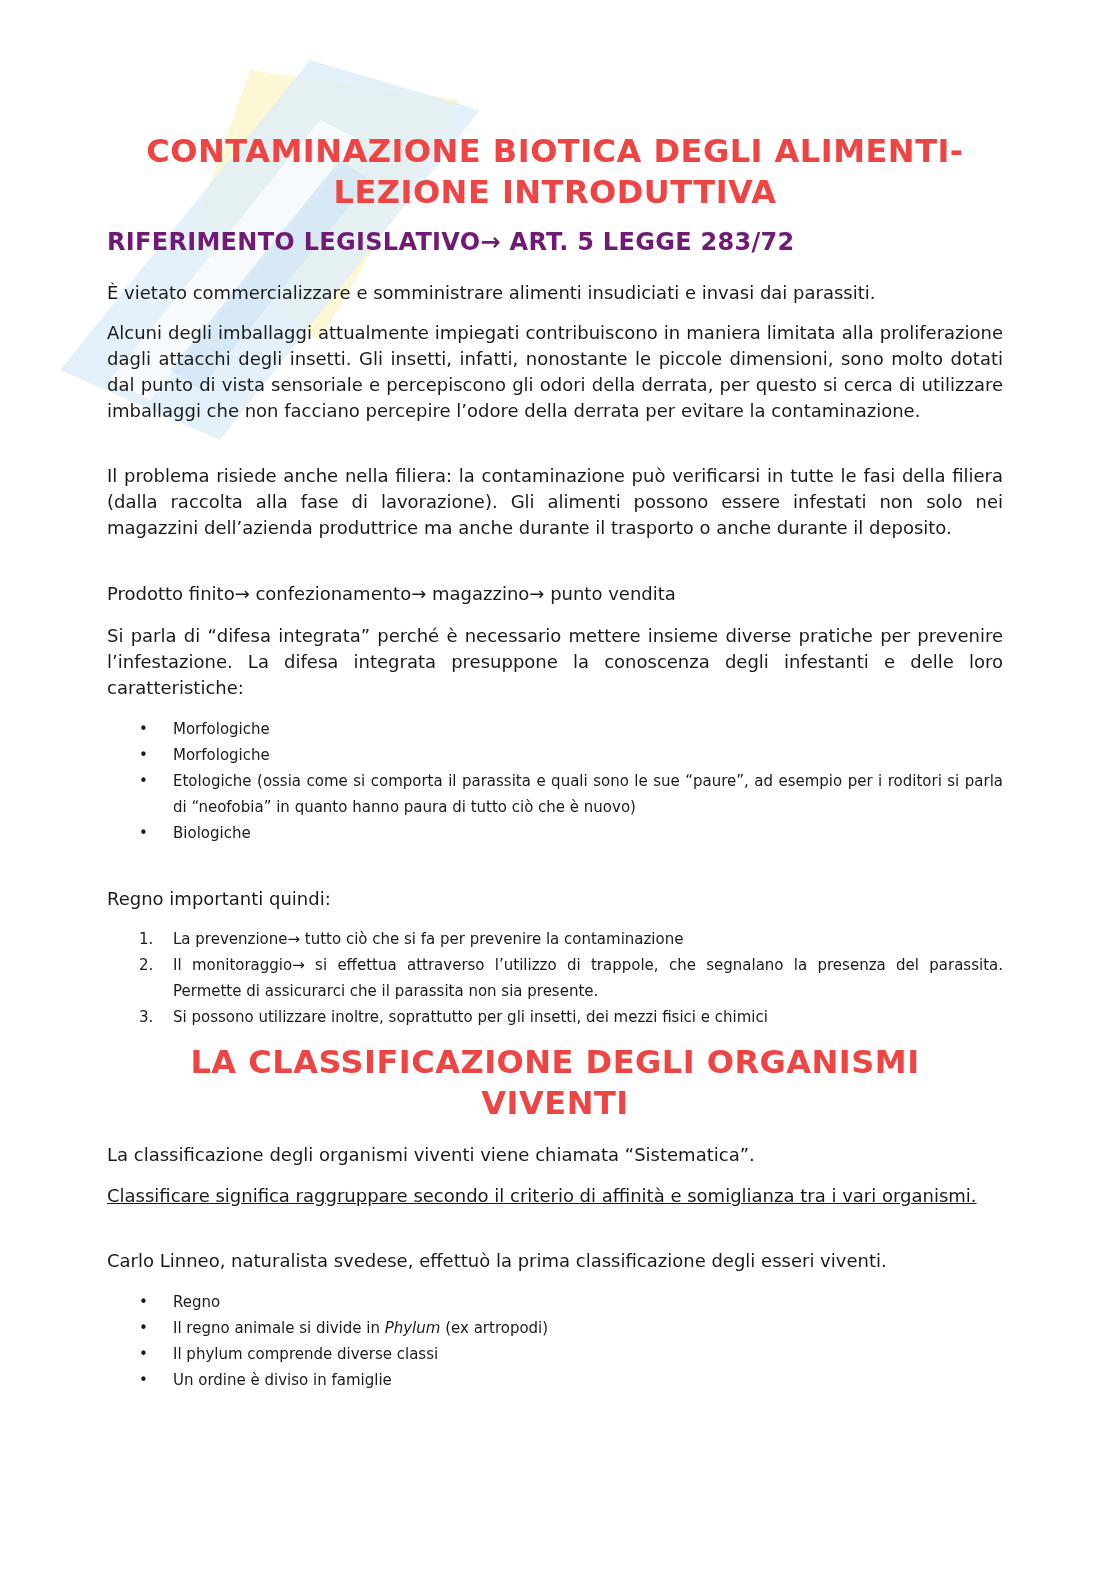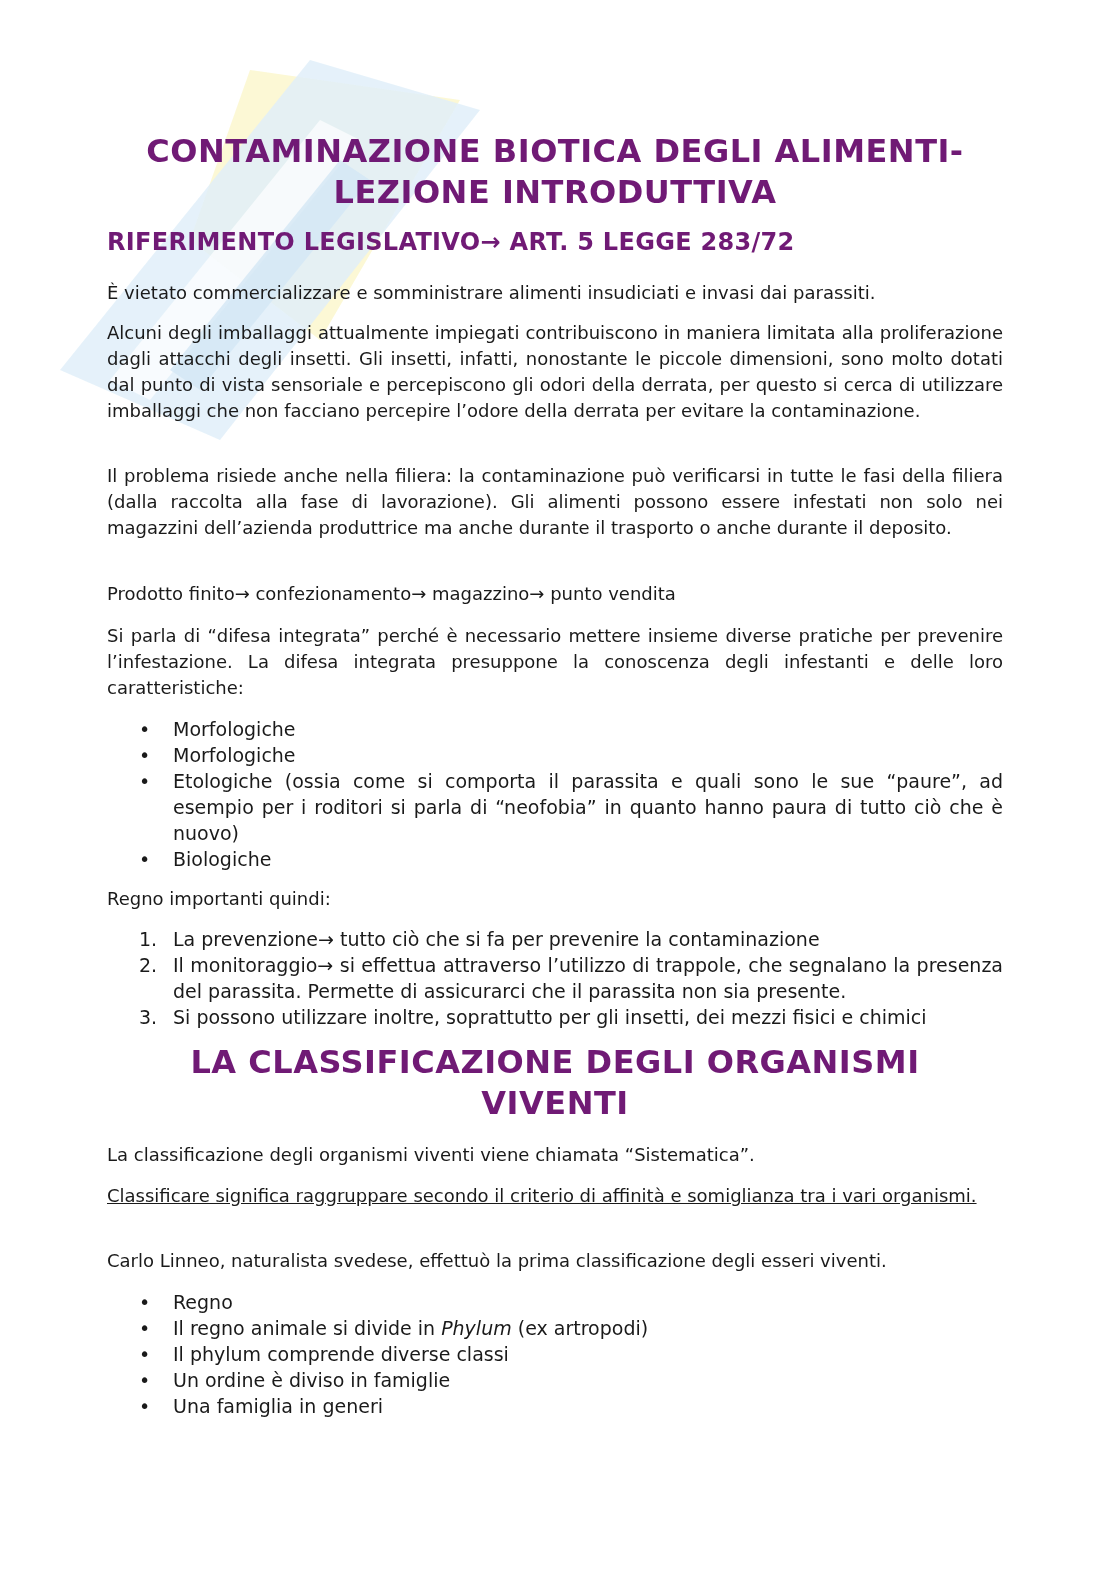--- a/index.html
+++ b/index.html
@@ -1,31 +1,31 @@
 <!DOCTYPE html>
 <html><head>
   <meta charset="utf-8">
   <style>
     html, body { margin: 0; padding: 0; background: #ffffff; }
     body { width: 1116px; height: 1579px; position: relative; overflow: hidden;
            font-family: "DejaVu Sans", sans-serif; color: #1a1a1a; }
     .watermark { position: absolute; left: 20px; top: 40px; width: 480px; height: 420px;
                  pointer-events: none; z-index: 0; }
     .page { position: absolute; left: 107px; top: 0; width: 896px; z-index: 1; }
-    .h1 { color: #701a75; font-weight: bold; font-size: 32px; line-height: 41px;
+    .h1 { color: #ef4444; font-weight: bold; font-size: 32px; line-height: 41px;
           text-align: center; letter-spacing: 0.5px; margin: 0; }
     .h1.title { position: absolute; top: 131px; left: 0; width: 896px; }
     .h1.sec2 { position: absolute; top: 1042px; left: 0; width: 896px; }
     .h2 { position: absolute; top: 228px; left: 0; color: #701a75; font-weight: bold;
           font-size: 24px; letter-spacing: 0.3px; margin: 0; }
     .p { position: absolute; left: 0; width: 896px; font-size: 18px; line-height: 26px;
          margin: 0; text-align: justify; text-align-last: left; }
     .p.nojust { text-align: left; }
     .ul, .ol { position: absolute; left: 0; width: 896px; margin: 0; padding: 0; list-style: none;
-               font-size: 19px; line-height: 26px; }
+               font-size: 15px; line-height: 26px; }
     .li { position: relative; padding-left: 66px; text-align: justify; text-align-last: left; }
     .ul .li::before { content: "•"; position: absolute; left: 32px; top: 0; }
     .ol .li .num { position: absolute; left: 32px; top: 0; }
     .u { text-decoration: underline; }
     em { font-style: italic; }
   </style>
 </head>
 <body>
 
 <svg class="watermark" viewBox="0 0 480 420" xmlns="http://www.w3.org/2000/svg">
@@ -89,16 +89,15 @@
 
   <p class="p u" style="top:1183px">Classificare significa raggruppare secondo il criterio di affinità e somiglianza tra i vari organismi.</p>
 
   <p class="p nojust" style="top:1248px">Carlo Linneo, naturalista svedese, effettuò la prima classificazione degli esseri viventi.</p>
 
   <ul class="ul" style="top:1289px">
     <li class="li">Regno</li>
     <li class="li"><span>Il regno animale si divide in </span><em>Phylum</em><span> (ex artropodi)</span></li>
     <li class="li">Il phylum comprende diverse classi</li>
     <li class="li">Un ordine è diviso in famiglie</li>
-    <li class="li">Una famiglia in generi</li>
   </ul>
 
 </div>
 
 </body></html>

